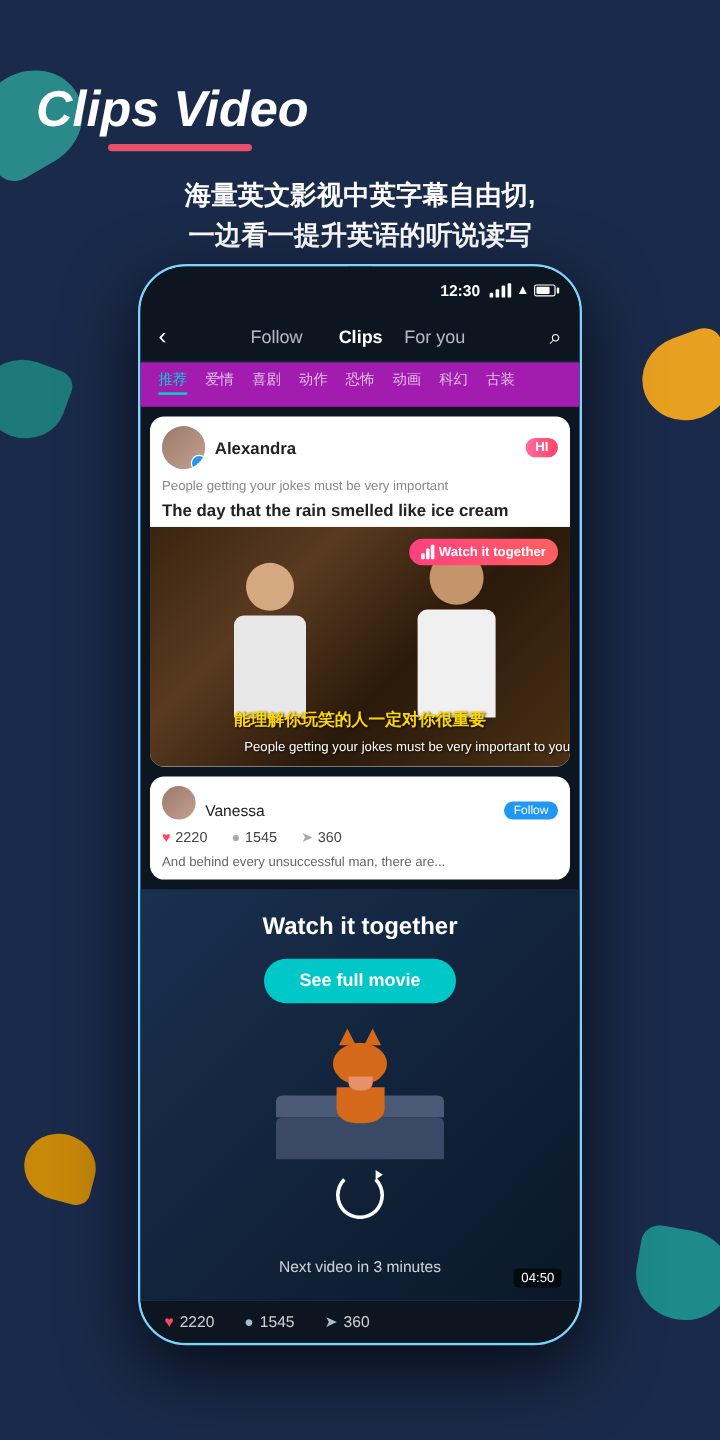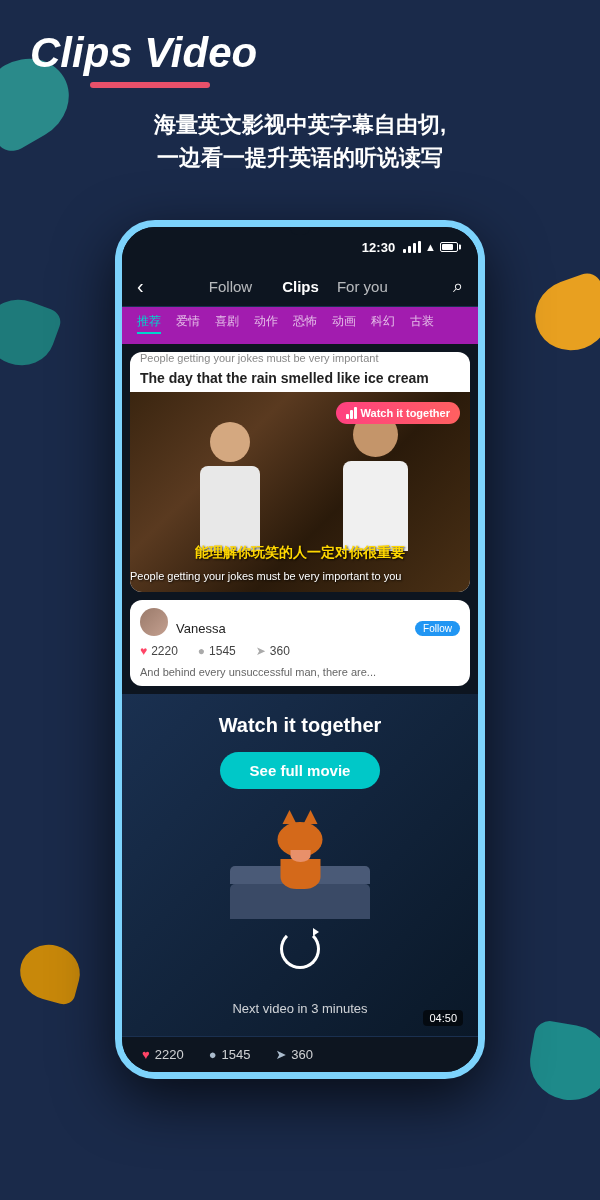--- a/index.html
+++ b/index.html
@@ -62,20 +62,21 @@
       background: #1e8a8a;
       border-radius: 20% 50% 50% 50%;
       transform: rotate(10deg);
     }
 
     
     .header {
       position: relative;
       padding: 30px 30px 0 30px;
       z-index: 10;
+      margin-top: 38px;
     }
     .title {
       font-size: 42px;
       font-weight: 900;
       font-style: italic;
       color: white;
       line-height: 1.1;
     }
     .title-underline {
       width: 120px;
@@ -98,21 +99,21 @@
       position: absolute;
       top: 220px;
       left: 50%;
       transform: translateX(-50%);
       width: 370px;
       z-index: 20;
     }
     .phone {
       background: #0d1520;
       border-radius: 40px;
-      border: 7px solid #7dd3fc;
+      border: 2px solid #7dd3fc;
       overflow: hidden;
       box-shadow: 0 20px 60px rgba(0,0,0,0.7);
       position: relative;
     }
     .phone-top-bar {
       background: #0d1520;
       height: 40px;
       display: flex;
       align-items: center;
       justify-content: space-between;
@@ -360,21 +361,21 @@
       color: #ffd700;
       font-size: 14px;
       font-weight: bold;
       text-shadow: 1px 1px 2px rgba(0,0,0,0.8);
     }
     .video-subtitle-en {
       position: absolute;
       bottom: 10px;
       left: 0;
       right: 0;
-      text-align: left;
+      text-align: right;
       color: white;
       font-size: 11px;
       text-shadow: 1px 1px 2px rgba(0,0,0,0.8);
     }
     .watch-together-btn {
       position: absolute;
       top: 10px;
       right: 10px;
       background: linear-gradient(90deg, #ff4080, #ff6060);
       color: white;
@@ -589,20 +590,30 @@
       <span class="cat-item">爱情</span>
       <span class="cat-item">喜剧</span>
       <span class="cat-item">动作</span>
       <span class="cat-item">恐怖</span>
       <span class="cat-item">动画</span>
       <span class="cat-item">科幻</span>
       <span class="cat-item">古装</span>
     </div>
 
     <div class="video-card">
+      <div class="card-header">
+        <div class="avatar">
+          <div class="avatar-inner"></div>
+          <div class="avatar-badge">
+            <span class="avatar-badge-text">♂</span>
+          </div>
+        </div>
+        <span class="card-user-name">Alexandra</span>
+        <span class="hi-badge">HI</span>
+      </div>
       <div class="card-subtitle">People getting your jokes must be very important</div>
       <div class="card-title">The day that the rain smelled like ice cream</div>
 
       <div class="video-area">
         <div class="video-bg">
           <div class="scene">
 
             <div class="person-left">
               <div class="person-head" style="width:40px;height:40px;background:#d4a880;border-radius:50%;margin:0 auto 4px;"></div>
               <div style="width:60px;height:85px;background:#e8e8e8;border-radius:8px 8px 0 0;margin:0 auto;"></div>

